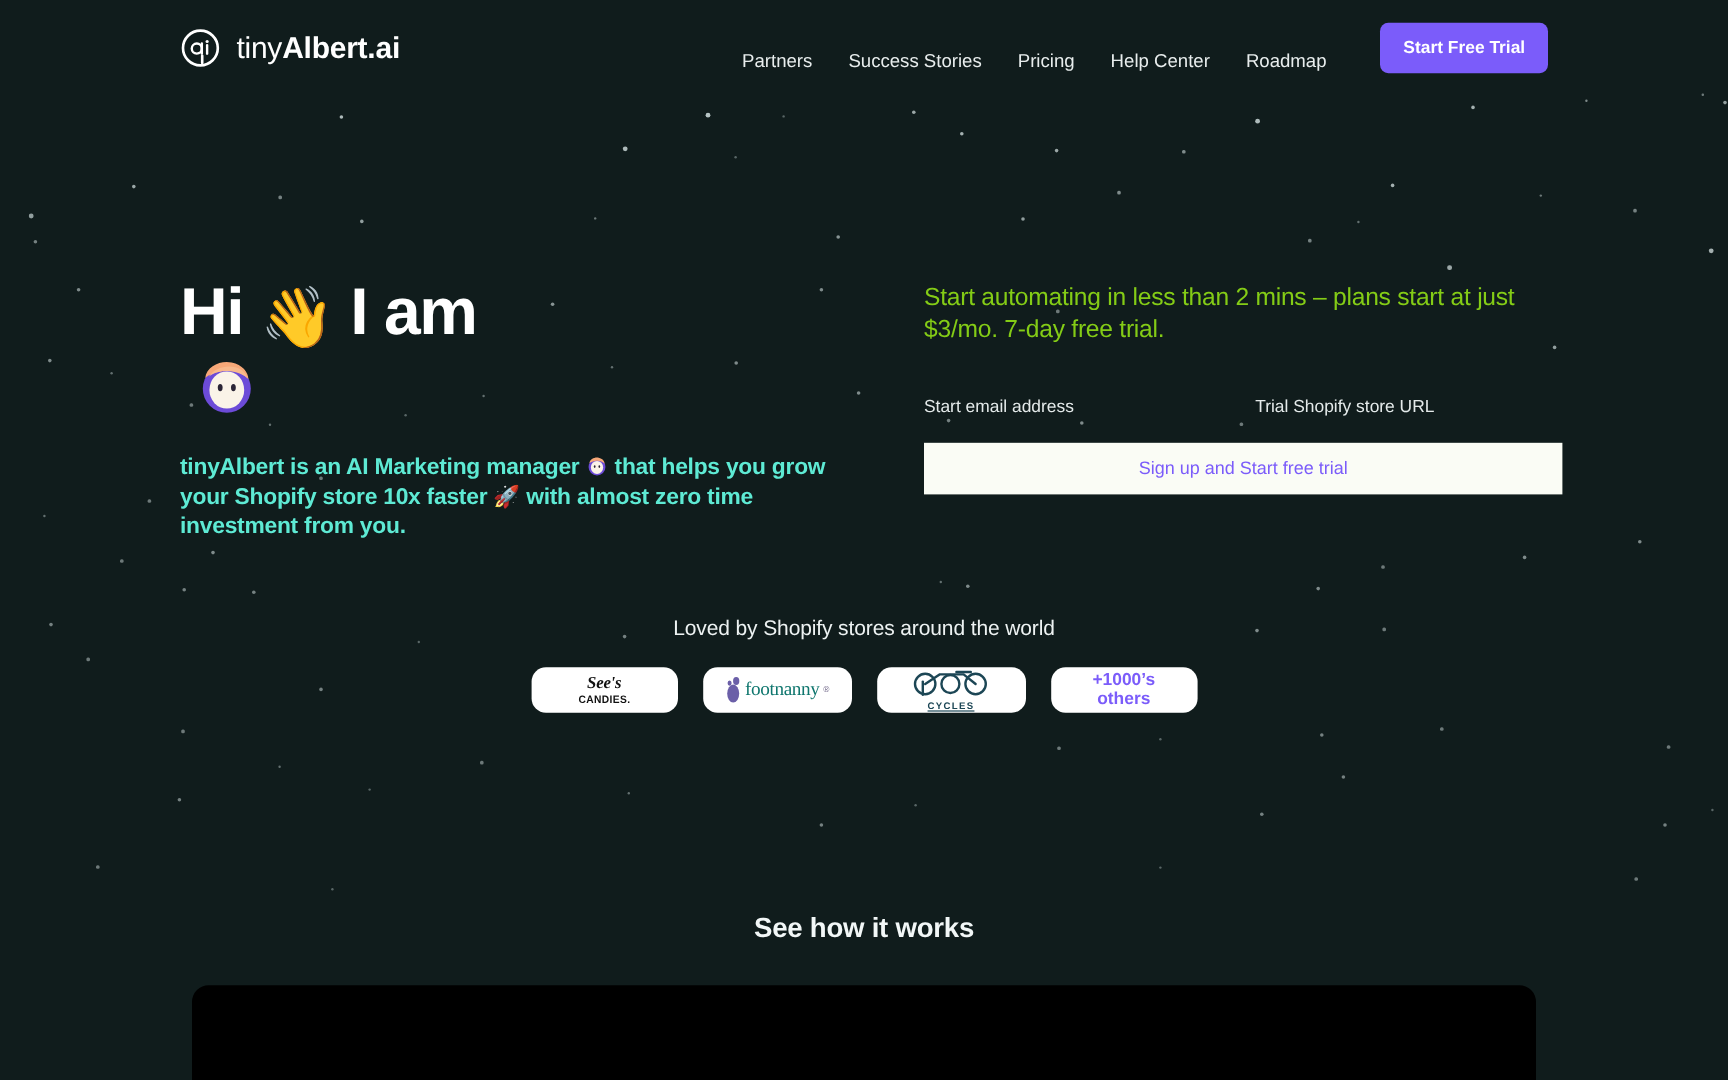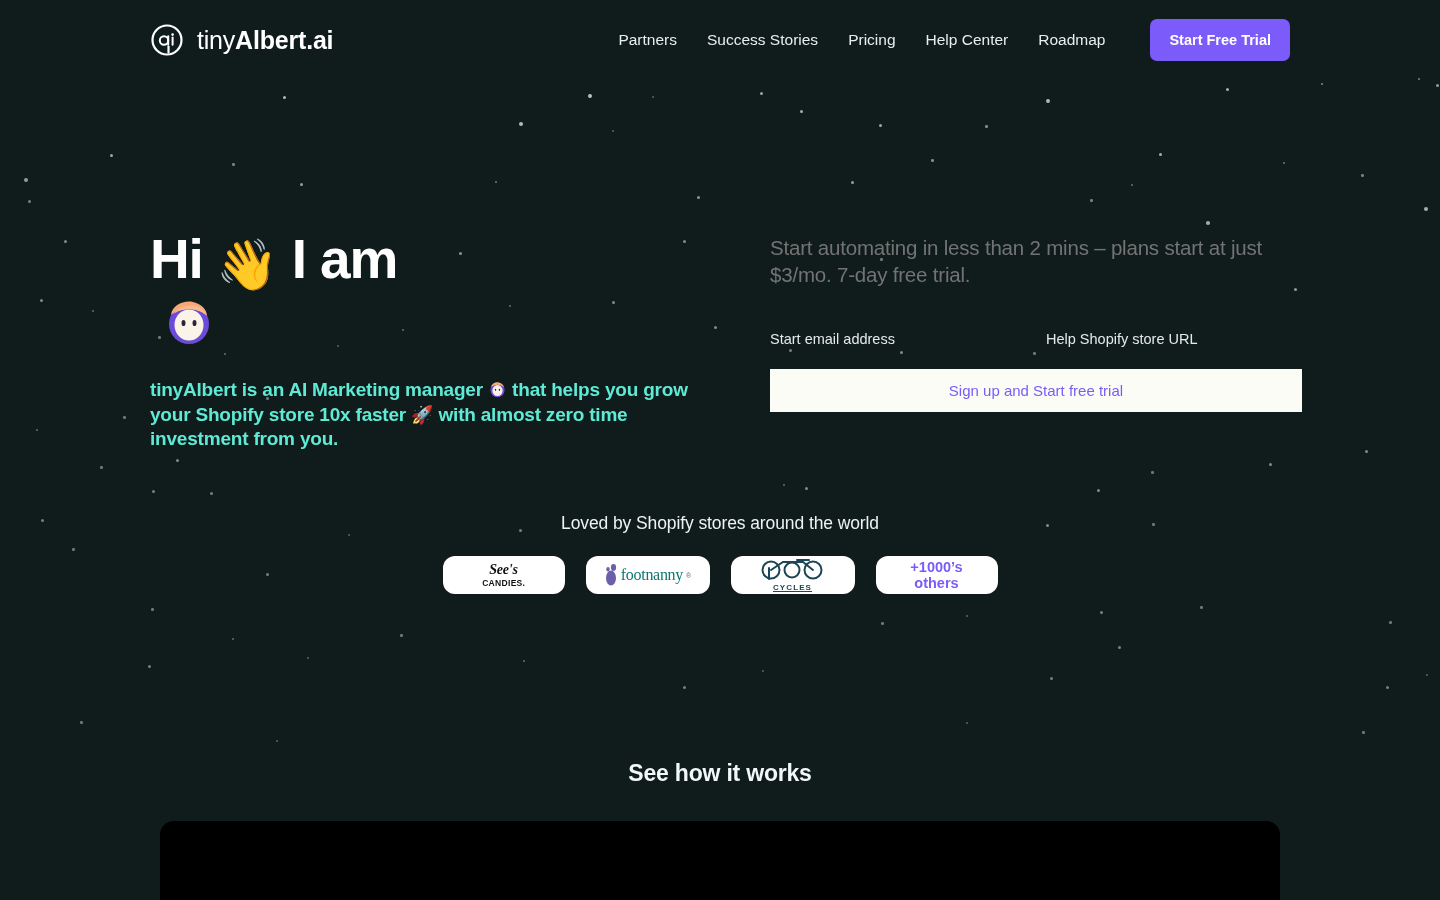--- a/index.html
+++ b/index.html
@@ -53,21 +53,21 @@
     color:#FFFFFF;
     letter-spacing:-0.2px;
     white-space:nowrap;
   }
   #logo-text b { font-weight:700; }
   #logo-text span.light { font-weight:400; }
 
   #nav {
     margin-left:auto;
     display:flex;
-    align-items:center;
+    align-items:flex-end;
     gap:0;
   }
   .nav-link {
     font-size:15.5px;
     color:#E8EDED;
     text-decoration:none;
     padding:0 15px;
     white-space:nowrap;
     cursor:pointer;
   }
@@ -123,21 +123,21 @@
     width:19px; height:19px;
     vertical-align:-3px;
   }
   .rocket { font-size:18px; }
 
   
   #hero-right { width:532px; flex:0 0 532px; padding-top:4px; }
   #form-intro {
     font-size:20.5px;
     line-height:1.33;
-    color:#737373;
+    color:#84cc16;
     letter-spacing:-0.2px;
   }
   #form-fields {
     margin-top:42px;
     display:flex;
     gap:20px;
   }
   .field { flex:1; min-width:0; }
   .field-label {
     display:block;
@@ -424,21 +424,21 @@
     </div>
 
     <div id="hero-right">
       <p id="form-intro">Start automating in less than 2 mins – plans start at just $3/mo. 7-day free trial.</p>
 
       <div id="form-fields">
         <div class="field">
           <label class="field-label">Start email address</label>
         </div>
         <div class="field">
-          <label class="field-label">Help Shopify store URL</label>
+          <label class="field-label">Trial Shopify store URL</label>
         </div>
       </div>
 
       <button id="signup-button">Sign up and Start free trial</button>
     </div>
 
   </section>
 
   <section id="social">
     <p id="social-title">Loved by Shopify stores around the world</p>

